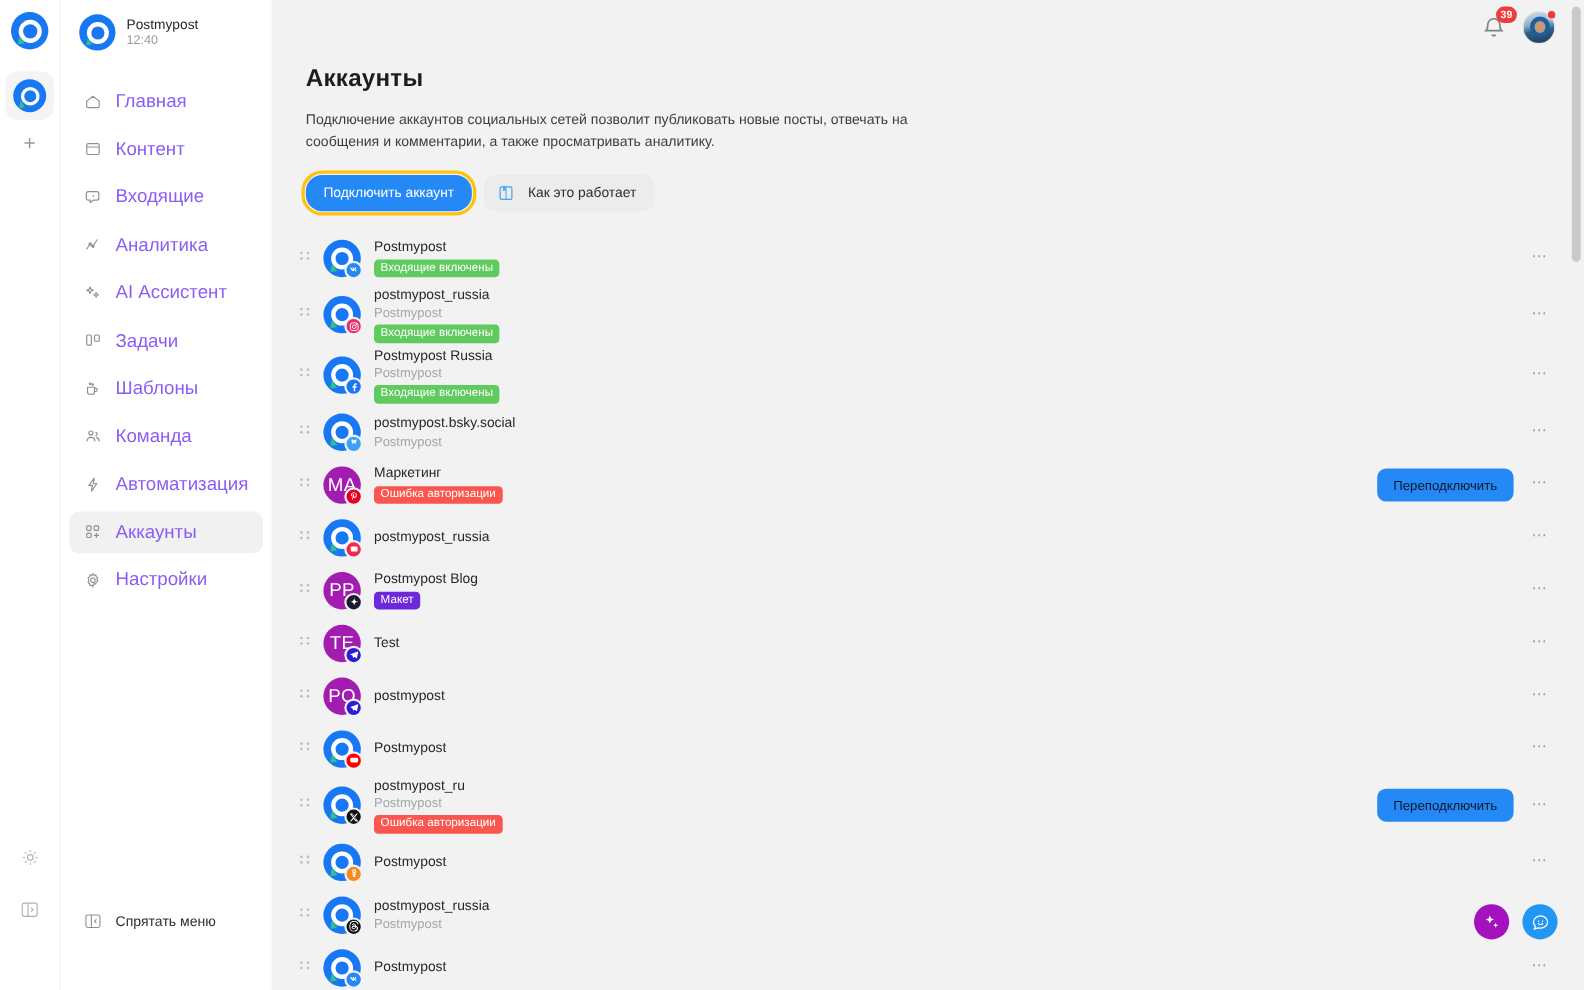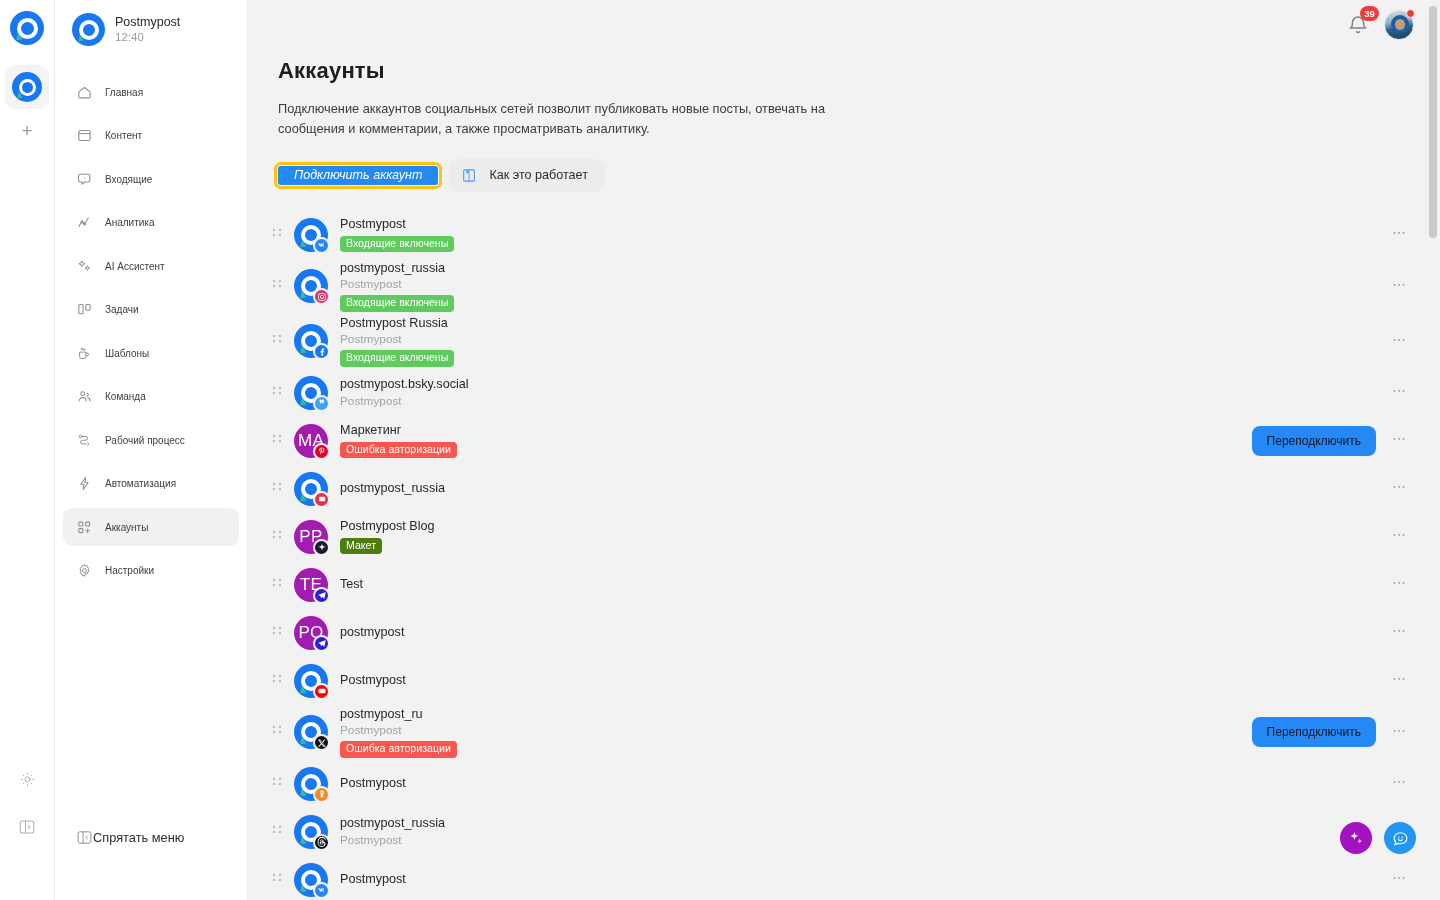--- a/index.html
+++ b/index.html
@@ -96,30 +96,30 @@
     transform: rotate(12deg);
   }
   .ws-text { line-height: 1.25; }
   .ws-name { font-size: 12.5px; color: #26282b; }
   .ws-time { font-size: 11.5px; color: #9a9a9a; }
 
   .nav { padding: 14px 8px 0 8px; display: flex; flex-direction: column; gap: 0px; }
   .nav-item {
     display: flex; align-items: center; gap: 12px;
     height: 38px; padding: 0 12px; border-radius: 9px;
-    cursor: pointer; color: #404040; font-size: 10px;
+    cursor: pointer; color: #8b5cf6; font-size: 17px;
     margin-bottom: 5.5px;
   }
   .nav-item.active { background: #f1f1f1; }
   .nav-ico { width: 18px; height: 18px; flex: 0 0 18px; color: #8b8f94; display:flex; align-items:center; justify-content:center; }
   .nav-ico svg { width: 17px; height: 17px; display:block; }
 
   .sidebar-bottom { margin-top: auto; padding: 0 8px 44px 8px; }
   .collapse-item {
-    display: flex; align-items: center; 
+    display: flex; align-items: center; gap: 12px;
     height: 38px; padding: 0 12px; border-radius: 9px;
     cursor: pointer; color: #2c2e31; font-size: 12.8px;
   }
 
   
   .main { flex: 1 1 auto; position: relative; background: #f2f2f2; height: 900px; overflow: hidden; }
   .topbar {
     height: 50px; display: flex; align-items: center; justify-content: flex-end;
     gap: 14px; padding-right: 26px;
   }
@@ -150,24 +150,23 @@
   }
 
   .content { padding: 8px 0 0 30px; }
   .page-title { font-size: 22px; font-weight: bold; color: #1b1d20; letter-spacing: .2px; }
   .page-desc {
     margin-top: 15px; font-size: 12.8px; color: #3a3d41; line-height: 1.55; max-width: 600px;
   }
   .actions { display: flex; align-items: center; gap: 11px; margin-top: 20px; }
   .btn-primary {
     background: #2489f4; color: #fff; font-size: 12.6px;
-    border: none; border-radius: 3px; padding: 0 16px; height: 19px;
+    border: none; border-radius: 15px; padding: 0 16px; height: 33px;
     cursor: pointer; outline: 3px solid #ffc20e; outline-offset: 1px;
     font-family: inherit;
-    font-style: italic;
   }
   .btn-ghost {
     background: #ececec; border: none; border-radius: 9px; height: 33px;
     display: flex; align-items: center; gap: 12px; padding: 0 17px 0 12px;
     cursor: pointer; font-size: 12.6px; color: #2c2e31; font-family: inherit;
   }
   .btn-ghost .bk { width: 16px; height: 17px; color: #45a0f5; display:flex; }
 
   
   .acct-list { margin-top: 19px; padding-right: 30px; }
@@ -212,21 +211,21 @@
   .acct-info { display: flex; flex-direction: column; justify-content: center; gap: 1px; }
   .acct-name { font-size: 12.6px; color: #25282b; line-height: 1.25; }
   .acct-sub { font-size: 11.8px; color: #a2a5a9; line-height: 1.25; }
   .pill {
     display: inline-block; align-self: flex-start; margin-top: 2px;
     border-radius: 4px; padding: 2px 6px 3px 6px;
     font-size: 10.6px; color: #ffffff; line-height: 1.1;
   }
   .pill.green { background: #5fcb5f; }
   .pill.red { background: #f8564f; }
-  .pill.gray { background: #4d7c0f; }
+  .pill.gray { background: #6d28d9; }
 
   .acct-right {
     margin-left: auto; display: flex; align-items: center; gap: 14px;
   }
   .btn-reconnect {
     background: #2489f4; color: #0f172a; border: none; border-radius: 8px;
     height: 30px; padding: 0 15px; font-size: 12px; cursor: pointer; font-family: inherit;
   }
   .dots {
     width: 20px; height: 20px; color: #9a9da1; cursor: pointer;
@@ -365,30 +364,20 @@
         </div>
         <div class="nav-item">
           <span class="nav-ico">
             <svg viewBox="0 0 24 24" fill="none" stroke="currentColor" stroke-width="1.5" stroke-linecap="round">
               <circle cx="9.4" cy="8" r="2.6"></circle>
               <path d="M4.4 18.2c0-2.7 2.2-4.6 5-4.6s5 1.9 5 4.6"></path>
               <path d="M15.6 7.2a2.4 2.4 0 010 4.6M16.6 13.9c2 .5 3.4 2.1 3.4 4.3"></path>
             </svg>
           </span>
           <span>Команда</span>
-        </div>
-        <div class="nav-item">
-          <span class="nav-ico">
-            <svg viewBox="0 0 24 24" fill="none" stroke="currentColor" stroke-width="1.4" stroke-linecap="round">
-              <circle cx="6.4" cy="6.4" r="2"></circle>
-              <path d="M8.4 6.4h5.4a2.6 2.6 0 010 5.2H9.2a2.6 2.6 0 000 5.2h5.2"></path>
-              <path d="M16.4 14.8l1.8 1.9-1.8 1.9"></path>
-            </svg>
-          </span>
-          <span>Рабочий процесс</span>
         </div>
         <div class="nav-item">
           <span class="nav-ico">
             <svg viewBox="0 0 24 24" fill="none" stroke="currentColor" stroke-width="1.5" stroke-linejoin="round">
               <path d="M13.6 3.6L6.8 13h4.4l-1 7.4L17 11h-4.4z"></path>
             </svg>
           </span>
           <span>Автоматизация</span>
         </div>
         <div class="nav-item active">

